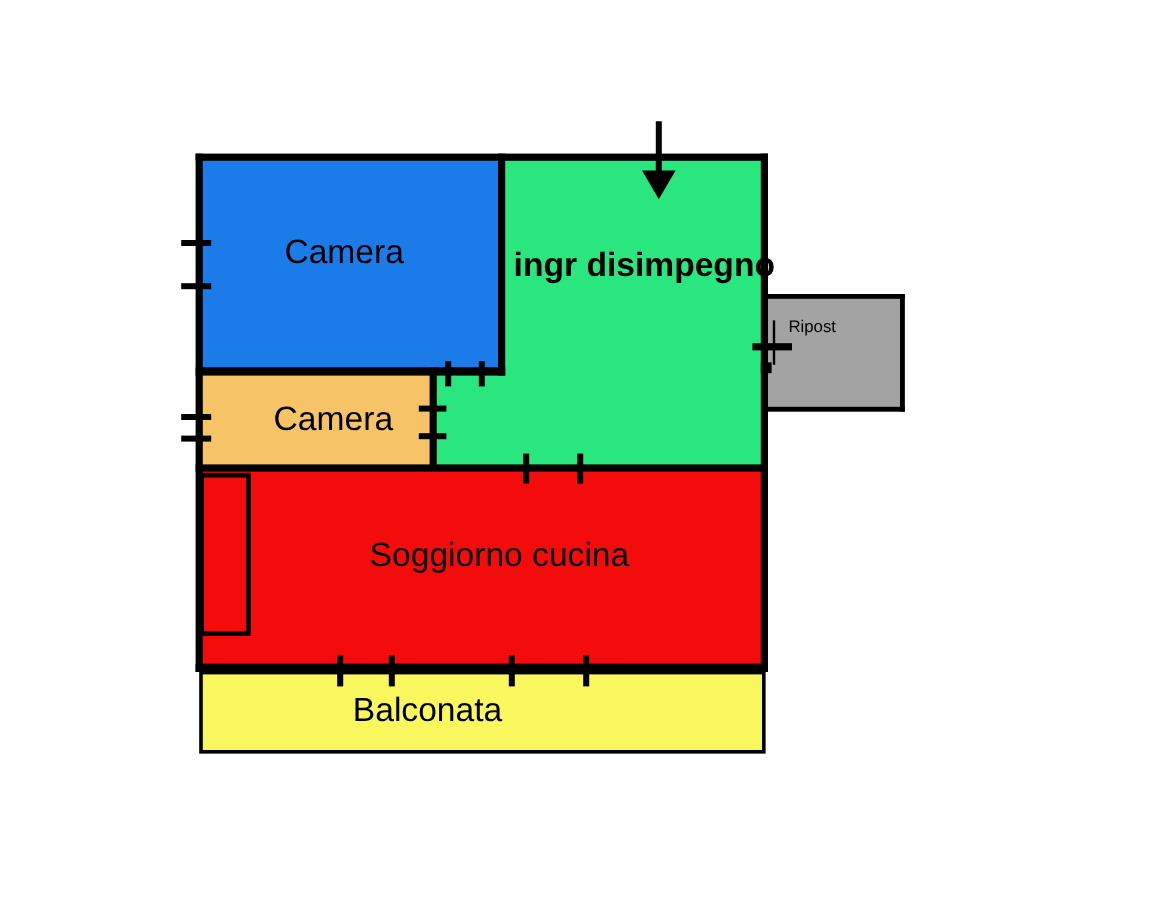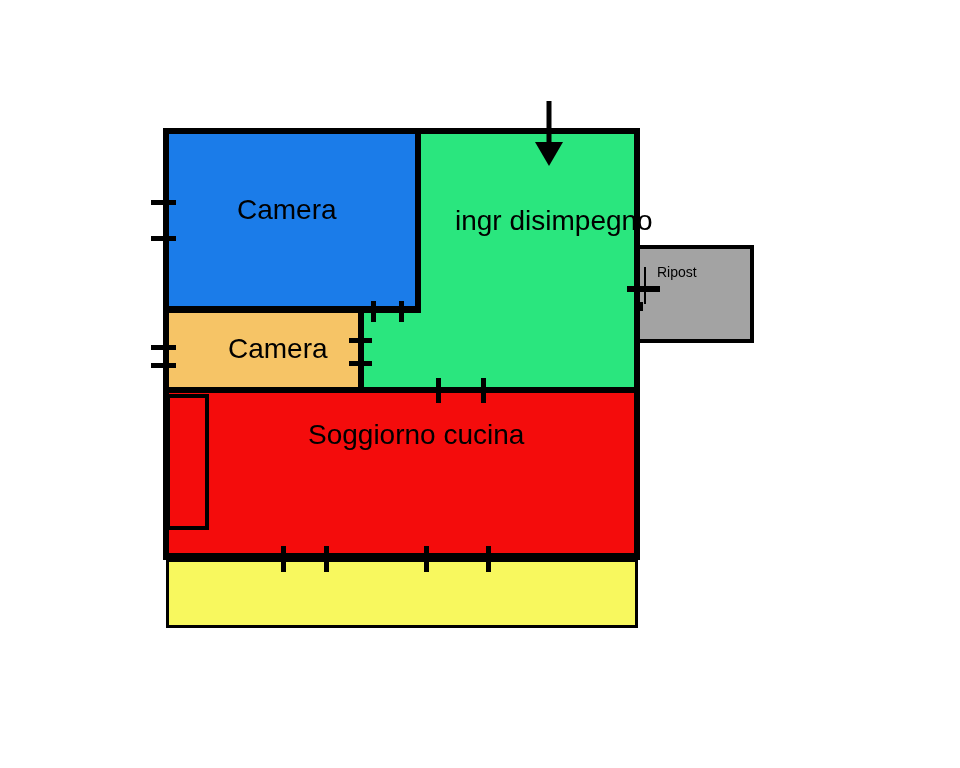--- a/index.html
+++ b/index.html
@@ -49,23 +49,23 @@
   .t-rb1  {left:281px;top:546px;width:5px;height:26px;}
   .t-rb2  {left:324px;top:546px;width:5px;height:26px;}
   .t-rb3  {left:424px;top:546px;width:5px;height:26px;}
   .t-rb4  {left:486px;top:546px;width:5px;height:26px;}
   .t-rip  {left:627px;top:286px;width:33px;height:6px;}
   .t-rip-line{left:644px;top:267px;width:2px;height:37px;}
   .t-rip-dot{left:634px;top:302px;width:9px;height:9px;}
 
   
   .lbl-camera    {left:237px;top:195px;}
-  .lbl-ingr      {left:455px;top:206px;}
+  .lbl-ingr      {left:428px;top:206px;font-weight:bold;}
   .lbl-bagno     {left:228px;top:334px;}
-  .lbl-soggiorno {left:308px;top:420px;}
+  .lbl-soggiorno {left:308px;top:448px;}
   .lbl-balconata {left:294px;top:577px;}
   .lbl-ripost    {left:657px;top:265px;font-size:14px;}
 
   .entrance-arrow{left:528px;top:98px;width:42px;height:72px;z-index:6;}
 </style>
 </head>
 <body>
 
 <div id="plan">
 
@@ -109,14 +109,15 @@
   <svg class="abs entrance-arrow" viewBox="0 0 42 72" xmlns="http://www.w3.org/2000/svg">
     <line x1="21" y1="3" x2="21" y2="52" stroke="#000" stroke-width="5"></line>
     <polygon points="7,44 35,44 21,68" fill="#000"></polygon>
   </svg>
 
   <div class="lbl lbl-camera">Camera</div>
   <div class="lbl lbl-ingr">ingr disimpegno</div>
   <div class="lbl lbl-ripost">Ripost</div>
   <div class="lbl lbl-bagno">Camera</div>
   <div class="lbl lbl-soggiorno">Soggiorno cucina</div>
+  <div class="lbl lbl-balconata">Balconata</div>
 
 </div>
 
 </body></html>

